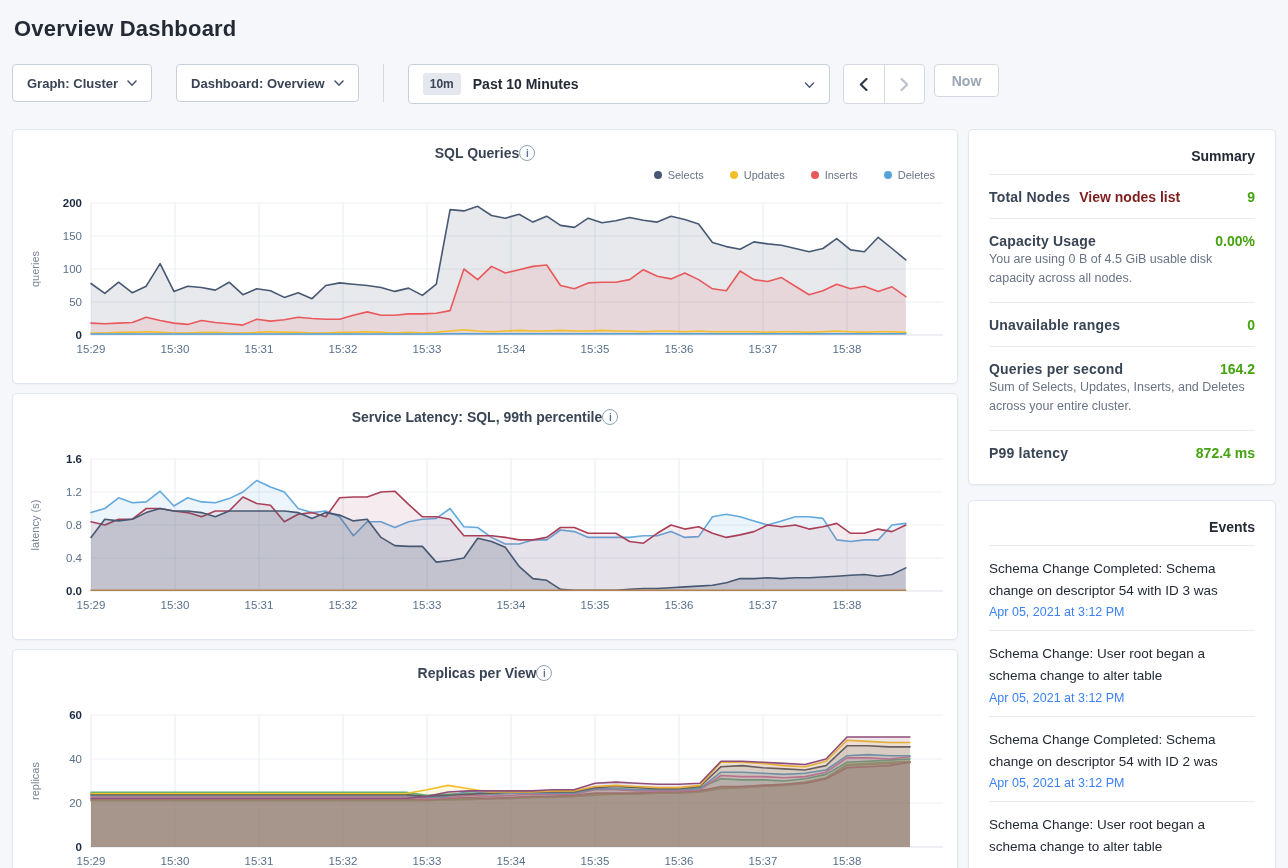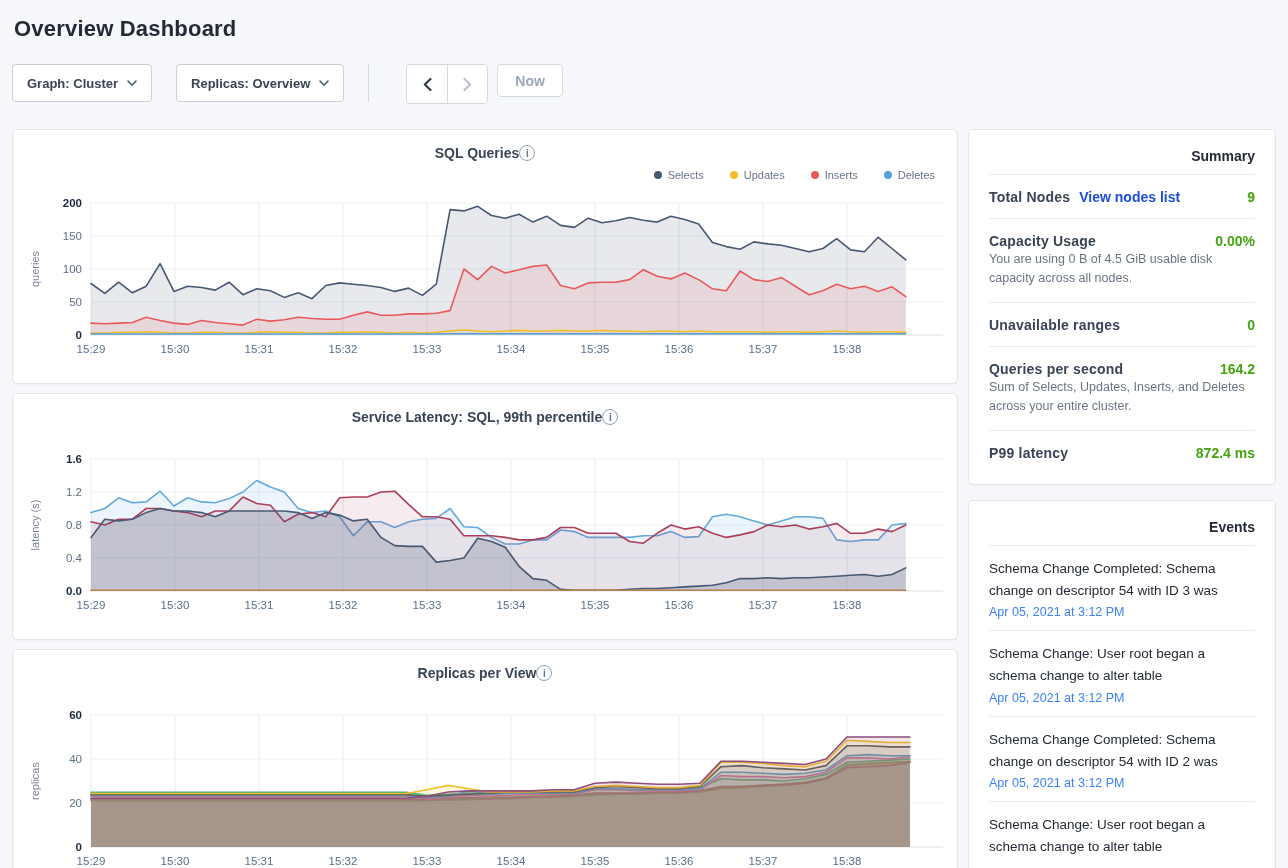--- a/index.html
+++ b/index.html
@@ -41,21 +41,21 @@
   .legend-item { display:flex; align-items:center; gap:6px; font-size:11px; color:#6a7485; }
   .dot { width:8px; height:8px; border-radius:50%; display:inline-block; }
   .no-legend { margin-top:22px; }
 
   
   .side-panel { padding:14px 20px 10px 20px; }
   .side-title { text-align:right; font-size:14px; font-weight:bold; color:#242a35; padding:4px 0 10px 0; }
   .srow { padding:14px 0 13px 0; border-top:1px solid #e8ecf1; display:flex; flex-wrap:wrap; align-items:baseline; }
   .srow:first-of-type { border-top:none; }
   .slabel { font-size:14px; font-weight:bold; color:#394455; letter-spacing:.2px; }
-  .slink { font-size:14px; font-weight:bold; color:#1d4ed8; margin-left:9px; cursor:pointer; text-decoration:none; }
+  .slink { font-size:14px; font-weight:bold; color:#7f1d1d; margin-left:9px; cursor:pointer; text-decoration:none; }
   .sval { margin-left:auto; font-size:14px; font-weight:bold; color:#44a30e; }
   .sdesc { flex-basis:100%; font-size:12.5px; color:#6a7485; line-height:1.55; margin-top:1px; }
   .events-panel { margin-top:15px; }
   .erow { padding:12px 0 11px 0; border-top:1px solid #e8ecf1; cursor:pointer; }
   .erow:first-of-type { border-top:none; }
   .etext { font-size:13.5px; color:#242a35; line-height:1.65; }
   .etime { font-size:12.5px; color:#3b82f6; margin-top:3px; }
 
   svg text { font-family:"Liberation Sans", sans-serif; }
 </style>
@@ -66,26 +66,33 @@
   <h1>Overview Dashboard</h1>
 
   <div class="toolbar">
     <button class="dd">
       <span><span>Graph:</span> <span>Cluster</span></span>
       <svg width="10" height="7" viewBox="0 0 10 7">
           <path d="M1 1 L5 5.2 L9 1" fill="none" stroke="#475872" stroke-width="1.6" stroke-linecap="round"></path>
         </svg>
     </button>
     <button class="dd">
-      <span><span>Replicas:</span> <span>Overview</span></span>
+      <span><span>Dashboard:</span> <span>Overview</span></span>
       <svg width="10" height="7" viewBox="0 0 10 7">
           <path d="M1 1 L5 5.2 L9 1" fill="none" stroke="#475872" stroke-width="1.6" stroke-linecap="round"></path>
         </svg>
     </button>
     <div class="vdiv"></div>
+    <div class="timepicker">
+      <span class="badge">10m</span>
+      <span class="tlabel">Past 10 Minutes</span>
+      <svg class="tp-chev" width="11" height="7" viewBox="0 0 10 7">
+          <path d="M1 1 L5 5.2 L9 1" fill="none" stroke="#475872" stroke-width="1.4" stroke-linecap="round"></path>
+        </svg>
+    </div>
     <div class="arrow-group">
       <button class="arrow-btn">
         <svg width="9" height="13" viewBox="0 0 9 13">
             <path d="M7.5 1 L1.8 6.5 L7.5 12" fill="none" stroke="#2c3648" stroke-width="2.1" stroke-linecap="round" stroke-linejoin="round"></path>
           </svg>
       </button>
       <button class="arrow-btn">
         <svg width="9" height="13" viewBox="0 0 9 13">
             <path d="M1.5 1 L7.2 6.5 L1.5 12" fill="none" stroke="#b9c0cc" stroke-width="2.1" stroke-linecap="round" stroke-linejoin="round"></path>
           </svg>

